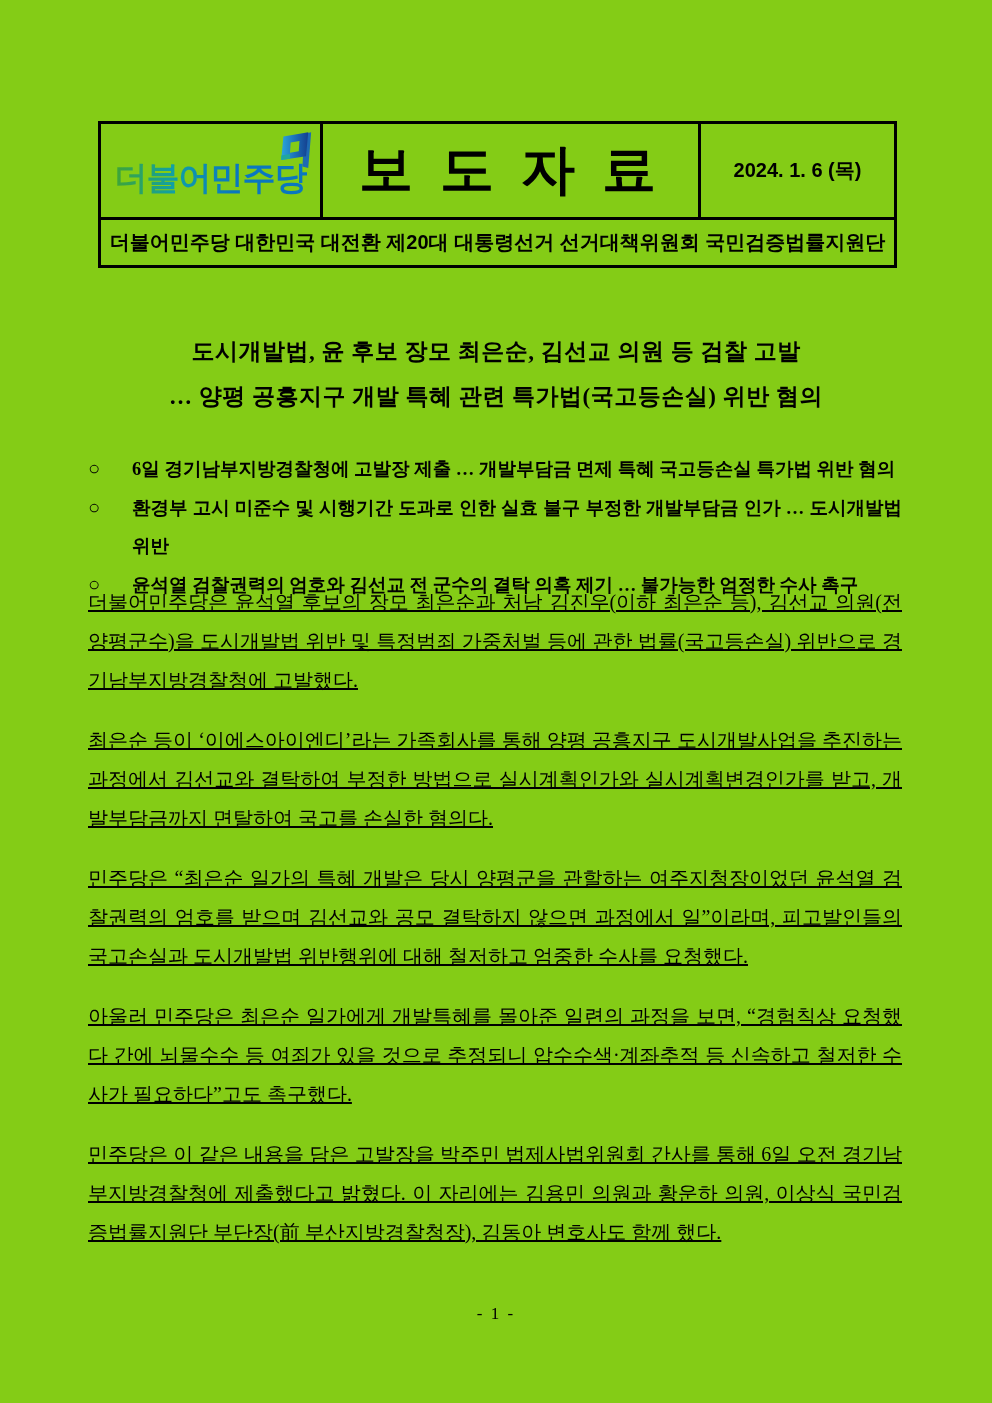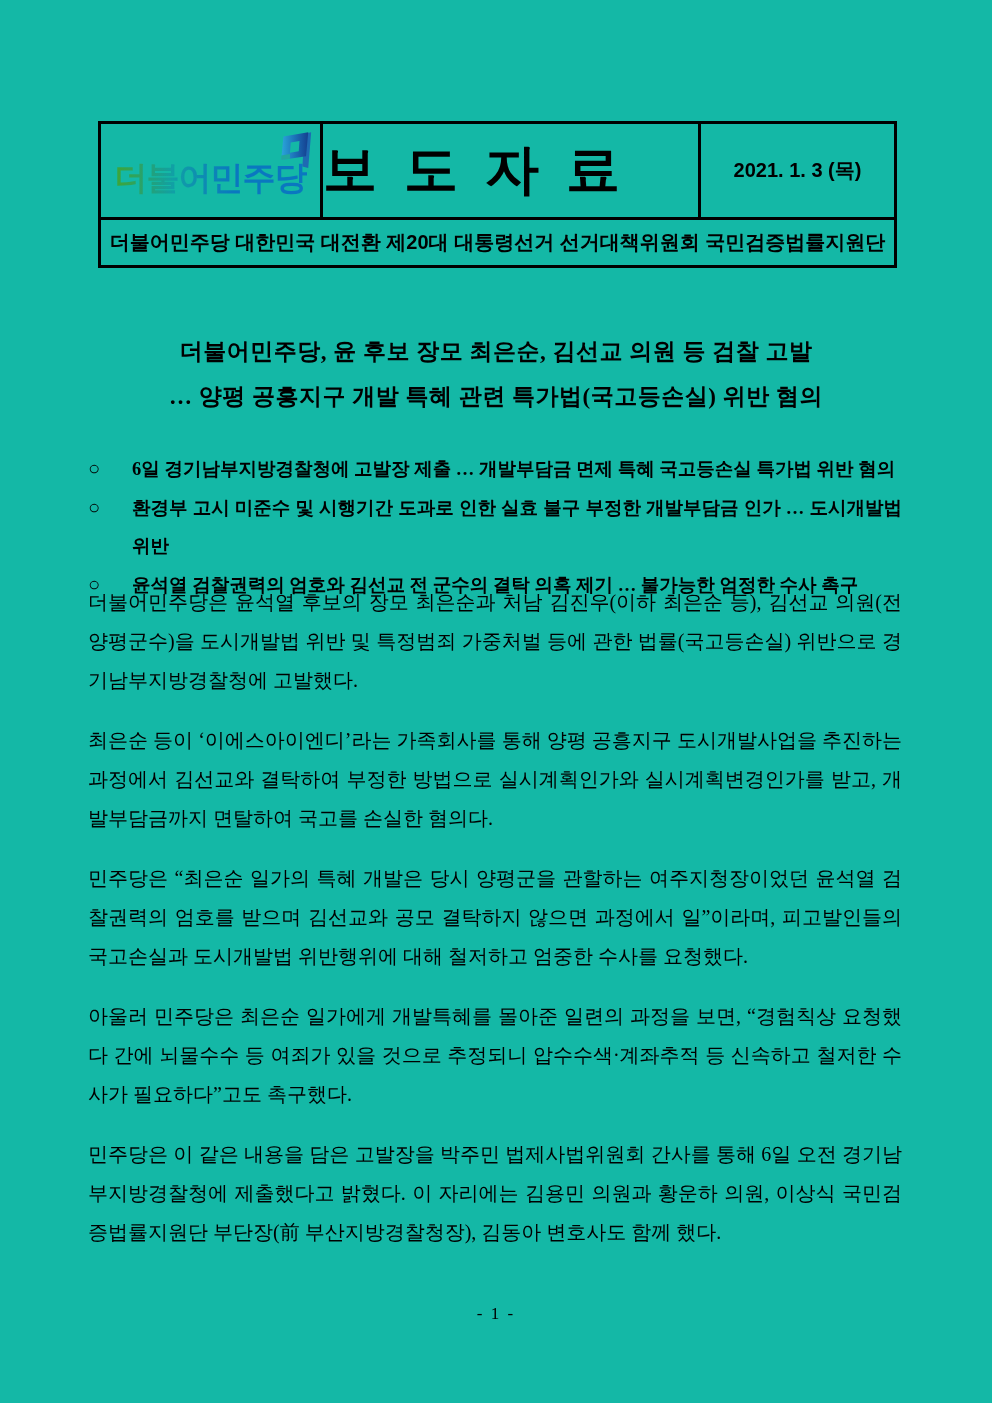--- a/index.html
+++ b/index.html
@@ -4,30 +4,30 @@
 <style>
   * { margin:0; padding:0; box-sizing:border-box; }
   html,body { background:#ffffff; }
   body {
     width:992px; height:1403px;
     font-family:"Liberation Serif","DejaVu Serif",serif;
     color:#000000;
     position:relative;
     overflow:hidden;
   }
-  .page { position:relative; width:992px; height:1403px; background:#14b8a6; }
+  .page { position:relative; width:992px; height:1403px; background:#84cc16; }
 
   
   .header-table {
     position:absolute; top:121px; left:98px; width:796px;
     border-collapse:collapse; table-layout:fixed;
   }
   .header-table td { border:3px solid #000000; vertical-align:middle; }
   .cell-logo  { width:222px; height:96px; text-align:center; }
-  .cell-doc   { width:378px; }
+  .cell-doc   { width:378px; text-align:center; }
   .cell-date  { width:196px; text-align:center; }
   .cell-subtitle { height:48px; text-align:center; }
 
   .logo-wrap { position:relative; display:inline-block; margin-top:16px; }
   .logo-text {
     font-family:"Liberation Sans","DejaVu Sans",sans-serif;
     font-weight:900; font-size:33px; letter-spacing:-1px;
     color:#0a77c0;
   }
   @supports ((-webkit-background-clip: text) or (background-clip: text)) {
@@ -65,20 +65,21 @@
   .bullet  { display:flex; align-items:baseline; font-weight:700;
              font-size:18.5px; line-height:38px; }
   .bullet .marker { flex:0 0 28px; font-size:20px; font-weight:400; }
   .bullet .btext  { flex:1; text-align:justify;margin-left:16px; }
 
   
   .bodytext { position:absolute; top:583px; left:88px; right:90px; }
   .bodytext p {
     font-size:20px; line-height:39px; text-align:justify;
     margin:0 0 21px 0;
+    text-decoration:underline;
   }
 
   
   .page-footer {
     position:absolute; top:1304px; left:0; width:100%;
     text-align:center; font-size:17px; letter-spacing:2px;
   }
 </style>
 </head>
 <body>
@@ -102,33 +103,33 @@
             <path fill-rule="evenodd" fill="url(#fg)" d="M3 9 L37 3 L34 36 L0 41 Z M13 17 L25 15 L24 29 L12 31 Z"></path>
             <polygon points="0,41 12,39.2 12,33 0,35" fill="#21a79e"></polygon>
           </svg>
           <span class="logo-text">더불어민주당</span>
         </div>
       </td>
       <td class="cell-doc">
         <div class="doc-type">보 도 자 료</div>
       </td>
       <td class="cell-date">
-        <div class="doc-date">2021. 1. 3 (목)</div>
+        <div class="doc-date">2024. 1. 6 (목)</div>
       </td>
     </tr>
     <tr>
       <td class="cell-subtitle" colspan="3">
         <div class="subtitle">더불어민주당 대한민국 대전환 제20대 대통령선거 선거대책위원회 국민검증법률지원단</div>
       </td>
     </tr>
   </tbody>
     </table>
 
   <div class="headline">
-    <div>더불어민주당, 윤 후보 장모 최은순, 김선교 의원 등 검찰 고발</div>
+    <div>도시개발법, 윤 후보 장모 최은순, 김선교 의원 등 검찰 고발</div>
     <div>… 양평 공흥지구 개발 특혜 관련 특가법(국고등손실) 위반 혐의</div>
   </div>
 
   <div class="bullets">
     <div class="bullet">
       <span class="marker">○</span>
       <span class="btext">6일 경기남부지방경찰청에 고발장 제출 … 개발부담금 면제 특혜 국고등손실 특가법 위반 혐의</span>
     </div>
     <div class="bullet">
       <span class="marker">○</span>

